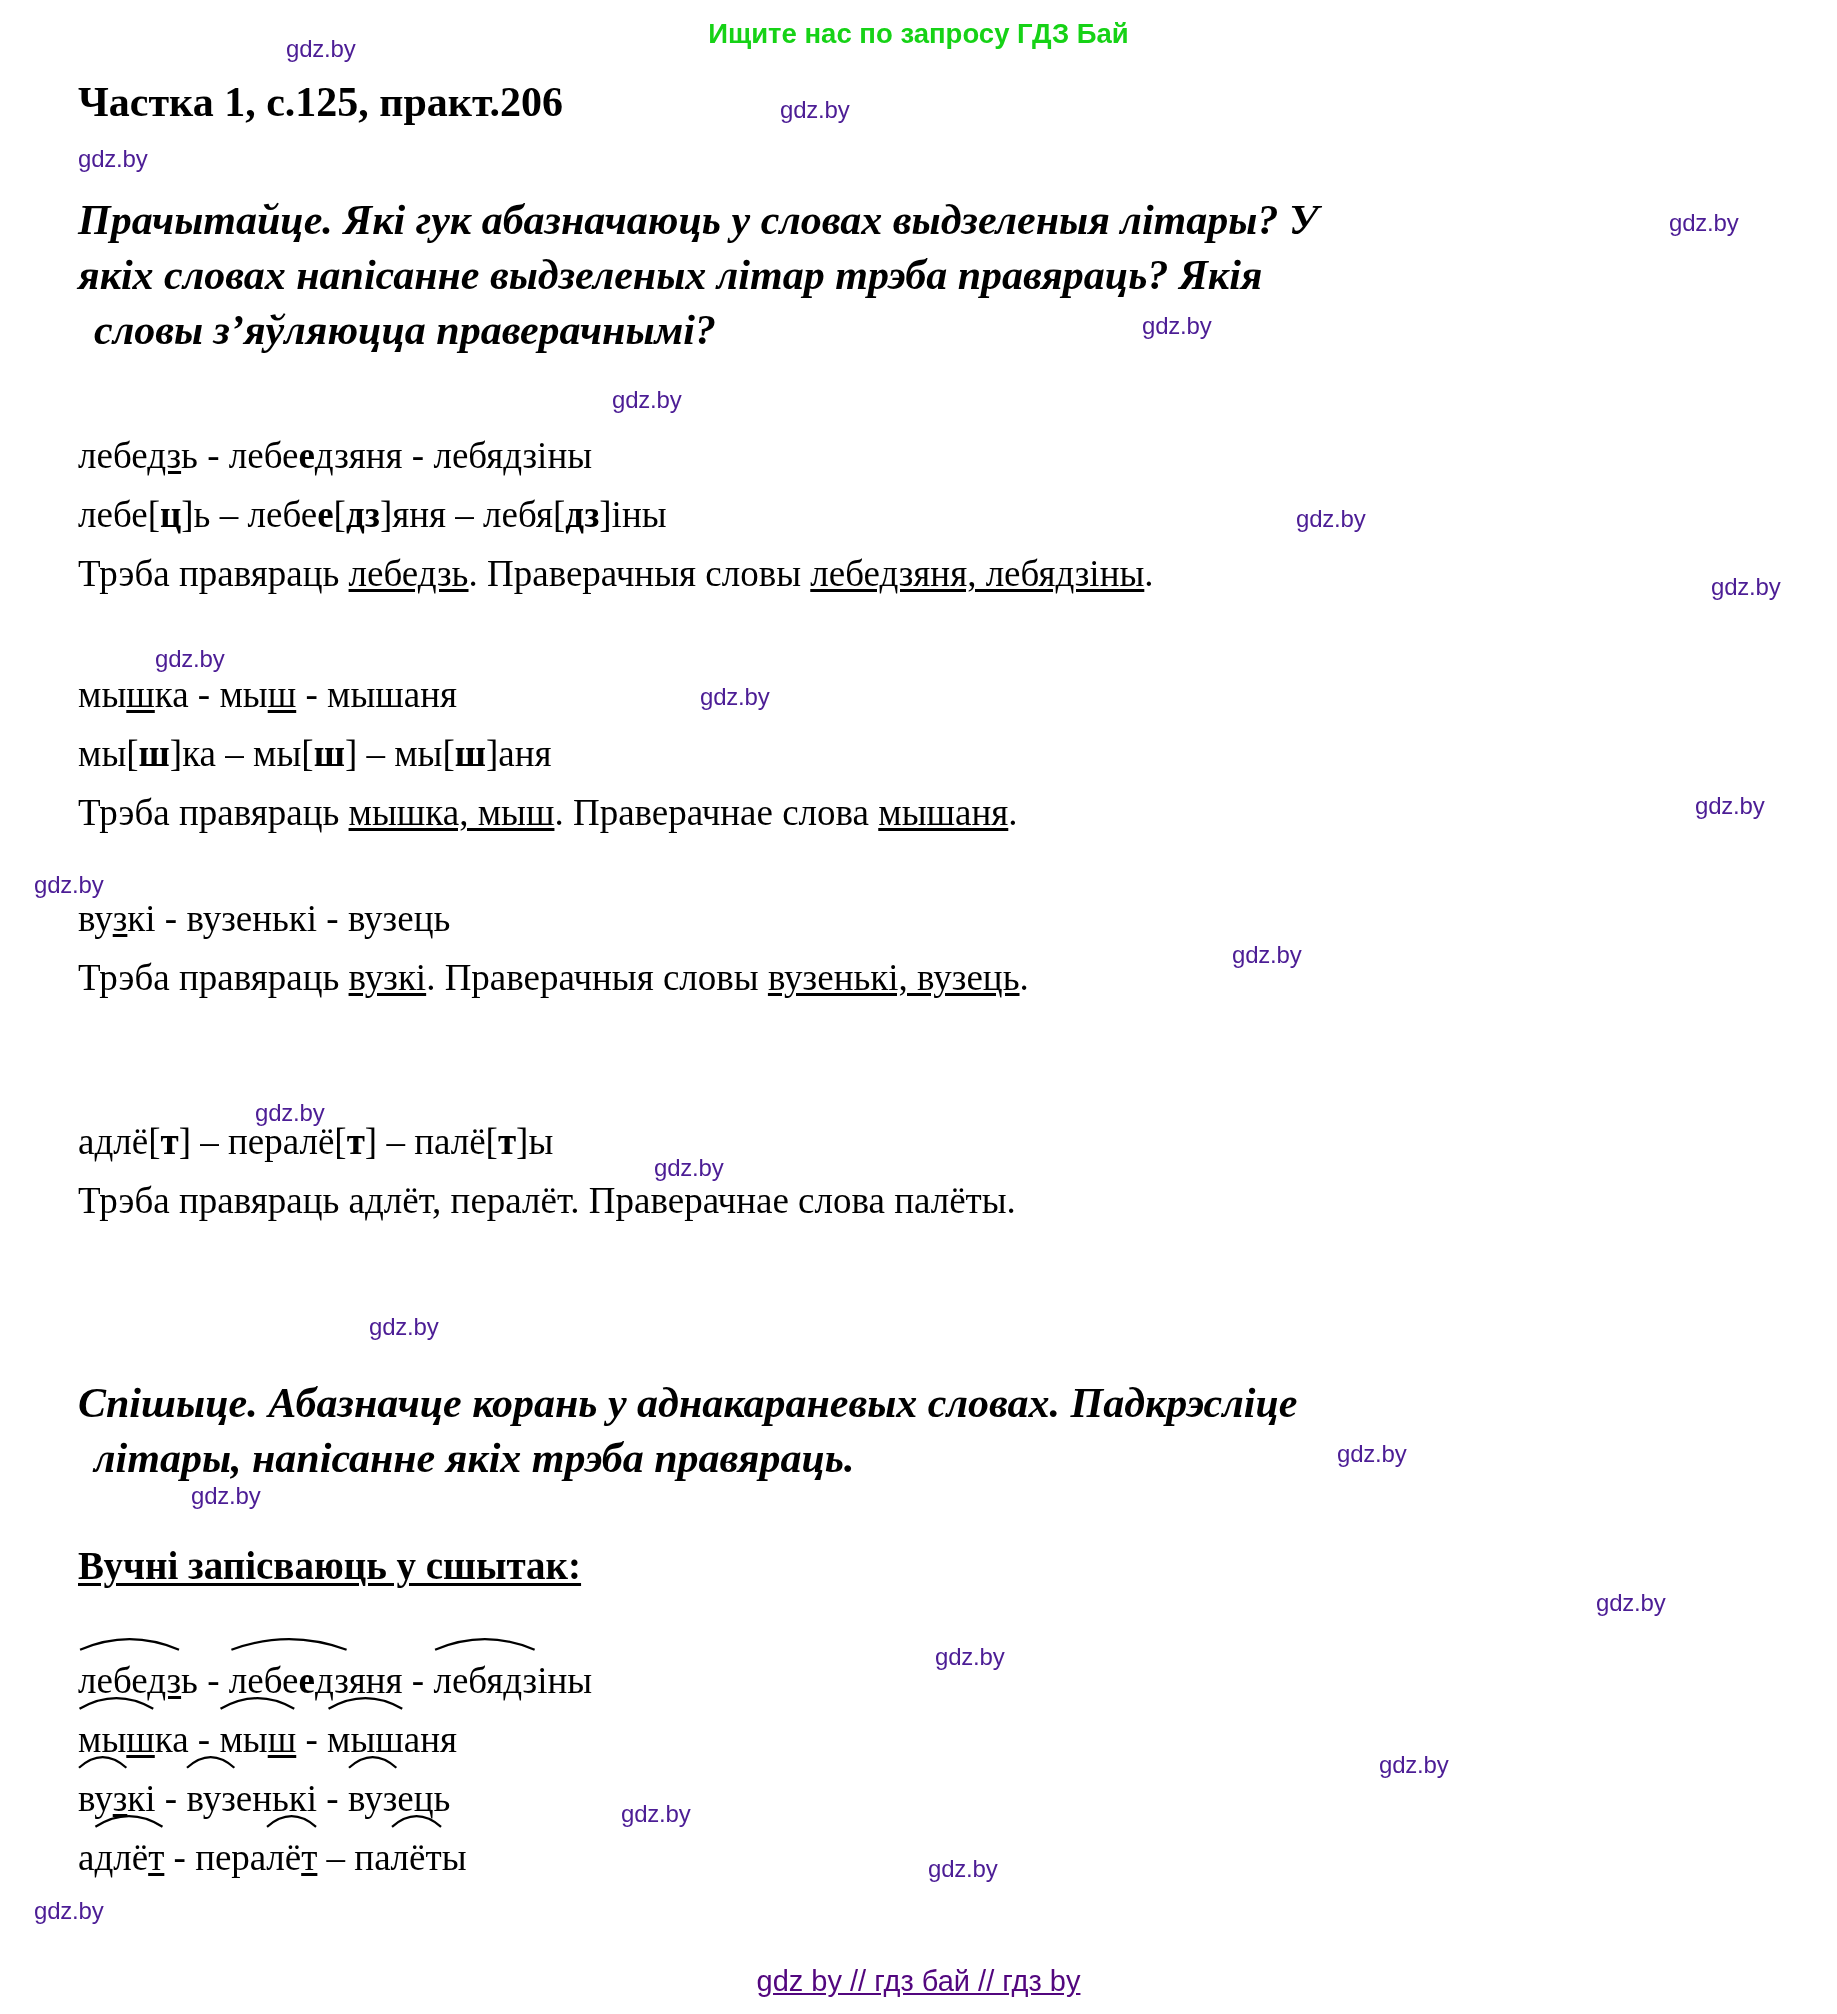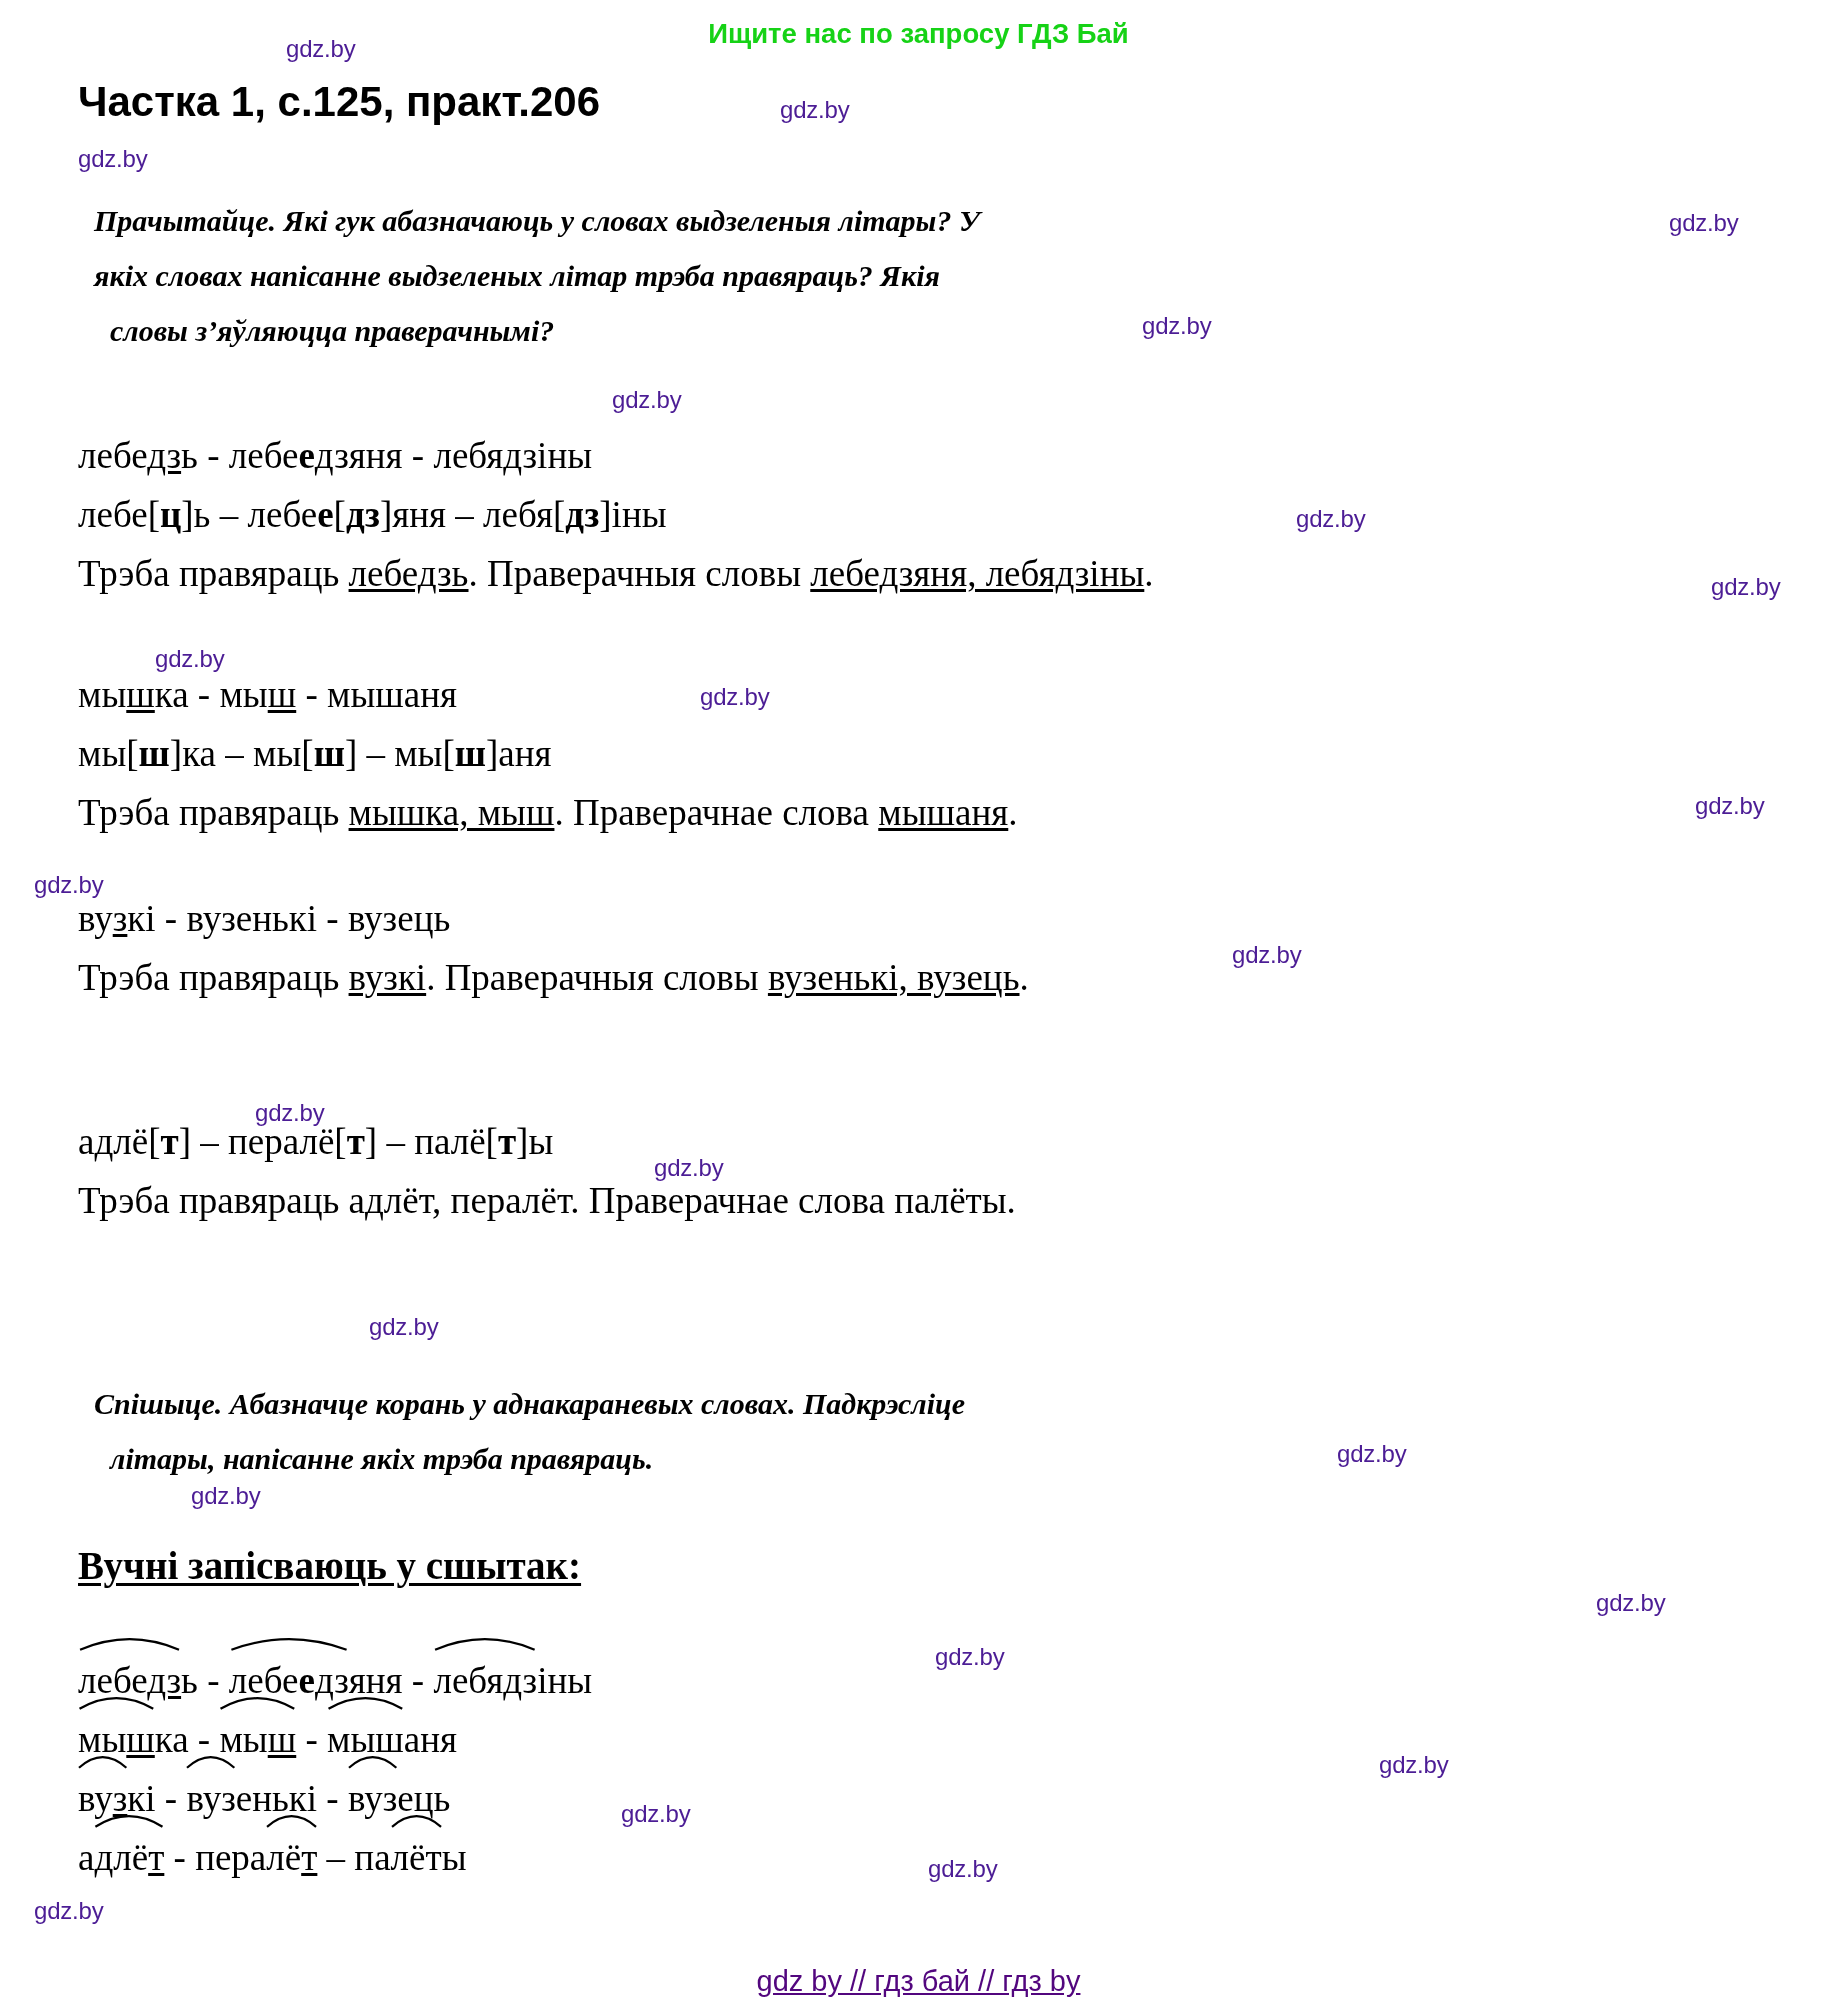--- a/index.html
+++ b/index.html
@@ -48,31 +48,31 @@
     width: 1658px;
   }
 
   h1.title {
     position: absolute;
     left: 0;
     top: 78px;
     margin: 0;
     font-size: 42px;
     font-weight: bold;
-    font-family: Liberation Sans, sans-serif;
+    font-family: Liberation Serif, serif;
     white-space: nowrap;
   }
 
   .task {
     position: absolute;
-    left: 16px;
+    left: 0;
     width: 1547px;
     font-style: italic;
     font-weight: bold;
-    font-size: 30px;
+    font-size: 42px;
     line-height: 55px;
     text-align: justify;
   }
   .task.t1 { top: 193px; }
   .task.t2 { top: 1376px; width: 1547px; }
   .task .lastline { text-align: left; margin-left: 16px; }
 
   .block {
     position: absolute;
     left: 0;

